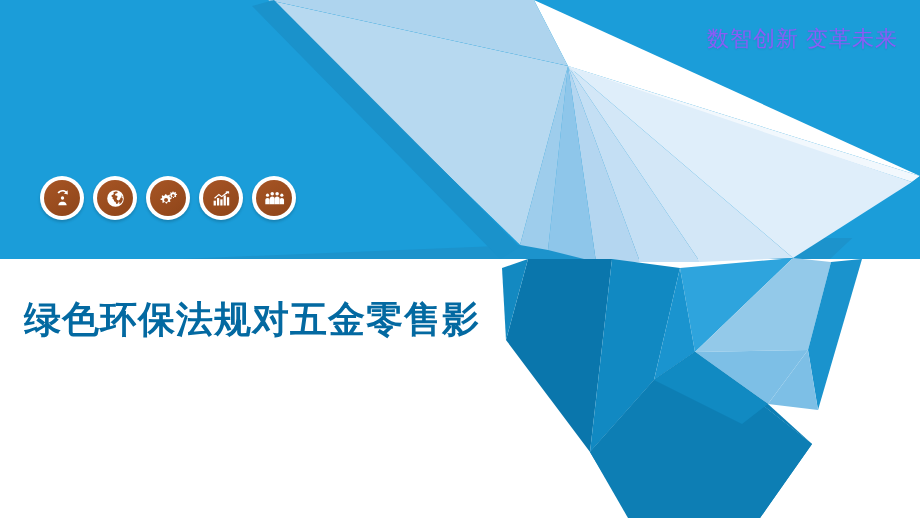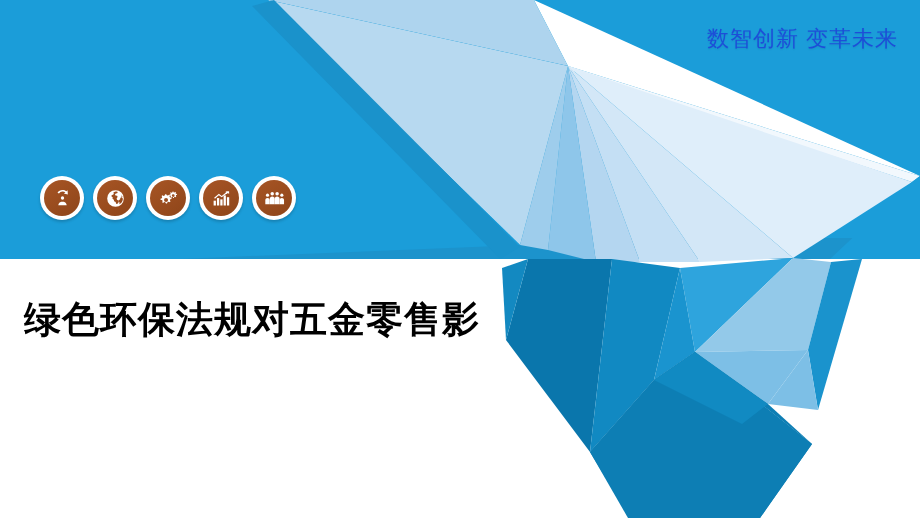--- a/index.html
+++ b/index.html
@@ -26,21 +26,21 @@
     height: 518px;
     display: block;
   }
   
   .tagline {
     position: absolute;
     right: 22px;
     top: 24px;
     font-size: 22px;
     letter-spacing: 1px;
-    color: #1d4ed8;
+    color: #8b5cf6;
     white-space: nowrap;
     z-index: 5;
     text-shadow: 0 1px 2px rgba(0,0,0,0.08);
   }
   
   .icon-row {
     position: absolute;
     left: 40px;
     top: 176px;
     display: flex;
@@ -77,21 +77,21 @@
   }
   
   .title {
     position: absolute;
     left: 24px;
     top: 294px;
     width: 530px;
     font-size: 37px;
     font-weight: bold;
     line-height: 1.42;
-    color: #000000;
+    color: #0369a1;
     letter-spacing: 1px;
     z-index: 6;
   }
   .title-line {
     display: block;
   }
 </style>
 </head>
 <body>
 

